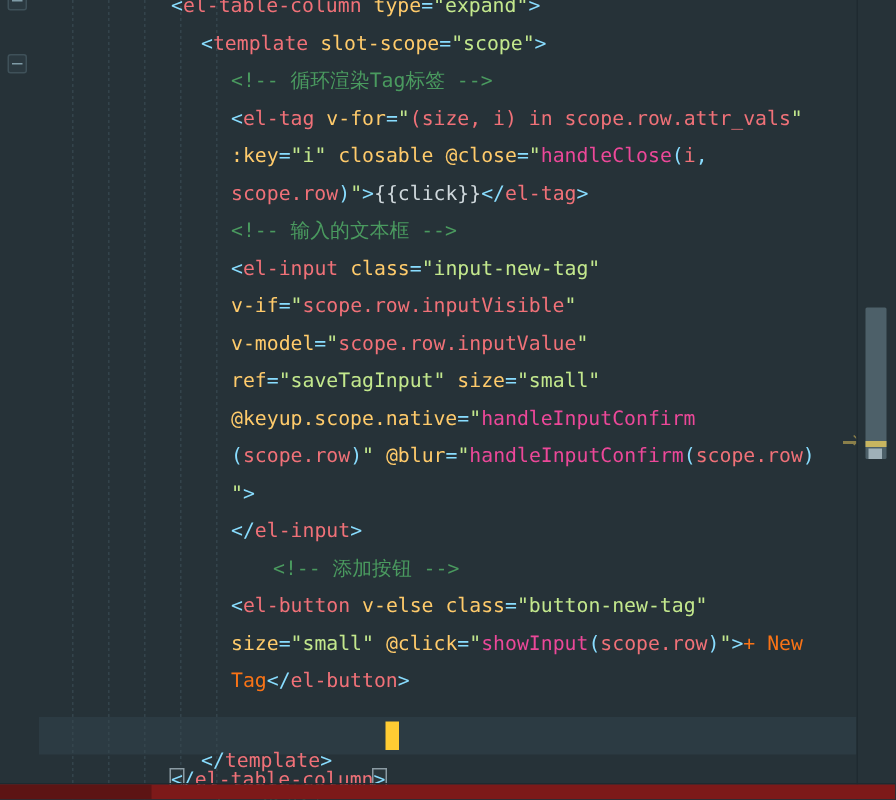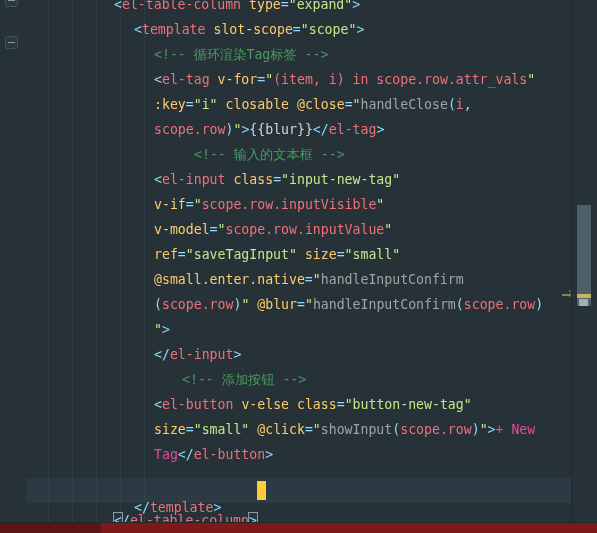--- a/index.html
+++ b/index.html
@@ -88,23 +88,23 @@
     letter-spacing: 0px;
     z-index: 2;
   }
 
   
   .t-punc   { color: #89ddff; }  
   .t-tag    { color: #f07178; }  
   .t-attr   { color: #ffcb6b; }  
   .t-str    { color: #c3e88d; }  
   .t-expr   { color: #f07178; }  
-  .t-fn     { color: #a3a3a3; }  
+  .t-fn     { color: #ec4899; }  
   .t-comment{ color: #4a9a5f; }  
-  .t-plain  { color: #ec4899; }  
+  .t-plain  { color: #f97316; }  
   .t-mus    { color: #cfd8dc; }  
 
   
   .bmatch {
     outline: 1px solid #8b9ba3;
     outline-offset: 0px;
     background: rgba(255,255,255,0.02);
   }
 
   
@@ -240,29 +240,29 @@
     <div class="iguide" style="left:22px"></div>
     <div class="iguide" style="left:46px"></div>
     <div class="iguide" style="left:70px"></div>
     <div class="iguide" style="left:94px"></div>
     <div class="iguide" style="left:118px"></div>
 
     <div id="lines-host">
         <div class="line" style="top: -8px; left: 88px;"><span class="t-punc">&lt;</span><span class="t-tag">el-table-column</span><span class="t-plain"> </span><span class="t-attr">type</span><span class="t-punc">=</span><span class="t-str">"expand"</span><span class="t-punc">&gt;</span></div>
         <div class="line" style="top: 17px; left: 108px;"><span class="t-punc">&lt;</span><span class="t-tag">template</span><span class="t-plain"> </span><span class="t-attr">slot-scope</span><span class="t-punc">=</span><span class="t-str">"scope"</span><span class="t-punc">&gt;</span></div>
         <div class="line" style="top: 42px; left: 128px; text-align: right;"><span class="t-comment">&lt;!-- 循环渲染Tag标签 --&gt;</span></div>
-        <div class="line" style="top: 67px; left: 128px;"><span class="t-punc">&lt;</span><span class="t-tag">el-tag</span><span class="t-plain"> </span><span class="t-attr">v-for</span><span class="t-punc">=</span><span class="t-str">"</span><span class="t-expr">(item, i) in scope.row.attr_vals</span><span class="t-str">"</span></div>
+        <div class="line" style="top: 67px; left: 128px;"><span class="t-punc">&lt;</span><span class="t-tag">el-tag</span><span class="t-plain"> </span><span class="t-attr">v-for</span><span class="t-punc">=</span><span class="t-str">"</span><span class="t-expr">(size, i) in scope.row.attr_vals</span><span class="t-str">"</span></div>
         <div class="line" style="top: 92px; left: 128px;"><span class="t-attr">:key</span><span class="t-punc">=</span><span class="t-str">"i"</span><span class="t-plain"> </span><span class="t-attr">closable</span><span class="t-plain"> </span><span class="t-attr">@close</span><span class="t-punc">=</span><span class="t-str">"</span><span class="t-fn">handleClose</span><span class="t-punc">(</span><span class="t-expr">i</span><span class="t-punc">,</span></div>
-        <div class="line" style="top: 117px; left: 128px;"><span class="t-expr">scope.row</span><span class="t-punc">)</span><span class="t-str">"</span><span class="t-punc">&gt;</span><span class="t-mus">{{blur}}</span><span class="t-punc">&lt;/</span><span class="t-tag">el-tag</span><span class="t-punc">&gt;</span></div>
-        <div class="line" style="top: 142px; left: 128px; margin-left: 40px;"><span class="t-comment">&lt;!-- 输入的文本框 --&gt;</span></div>
+        <div class="line" style="top: 117px; left: 128px;"><span class="t-expr">scope.row</span><span class="t-punc">)</span><span class="t-str">"</span><span class="t-punc">&gt;</span><span class="t-mus">{{click}}</span><span class="t-punc">&lt;/</span><span class="t-tag">el-tag</span><span class="t-punc">&gt;</span></div>
+        <div class="line" style="top: 142px; left: 128px;"><span class="t-comment">&lt;!-- 输入的文本框 --&gt;</span></div>
         <div class="line" style="top: 167px; left: 128px;"><span class="t-punc">&lt;</span><span class="t-tag">el-input</span><span class="t-plain"> </span><span class="t-attr">class</span><span class="t-punc">=</span><span class="t-str">"input-new-tag"</span></div>
         <div class="line" style="top: 192px; left: 128px;"><span class="t-attr">v-if</span><span class="t-punc">=</span><span class="t-str">"</span><span class="t-expr">scope.row.inputVisible</span><span class="t-str">"</span></div>
         <div class="line" style="top: 217px; left: 128px;"><span class="t-attr">v-model</span><span class="t-punc">=</span><span class="t-str">"</span><span class="t-expr">scope.row.inputValue</span><span class="t-str">"</span></div>
         <div class="line" style="top: 242px; left: 128px;"><span class="t-attr">ref</span><span class="t-punc">=</span><span class="t-str">"saveTagInput"</span><span class="t-plain"> </span><span class="t-attr">size</span><span class="t-punc">=</span><span class="t-str">"small"</span></div>
-        <div class="line" style="top: 267px; left: 128px;"><span class="t-attr">@small.enter.native</span><span class="t-punc">=</span><span class="t-str">"</span><span class="t-fn">handleInputConfirm</span></div>
+        <div class="line" style="top: 267px; left: 128px;"><span class="t-attr">@keyup.scope.native</span><span class="t-punc">=</span><span class="t-str">"</span><span class="t-fn">handleInputConfirm</span></div>
         <div class="line" style="top: 292px; left: 128px;"><span class="t-punc">(</span><span class="t-expr">scope.row</span><span class="t-punc">)</span><span class="t-str">"</span><span class="t-plain"> </span><span class="t-attr">@blur</span><span class="t-punc">=</span><span class="t-str">"</span><span class="t-fn">handleInputConfirm</span><span class="t-punc">(</span><span class="t-expr">scope.row</span><span class="t-punc">)</span></div>
         <div class="line" style="top: 317px; left: 128px;"><span class="t-str">"</span><span class="t-punc">&gt;</span></div>
         <div class="line" style="top: 342px; left: 128px;"><span class="t-punc">&lt;/</span><span class="t-tag">el-input</span><span class="t-punc">&gt;</span></div>
         <div class="line" style="top: 367px; left: 128px; margin-left: 28px;"><span class="t-comment">&lt;!-- 添加按钮 --&gt;</span></div>
         <div class="line" style="top: 392px; left: 128px;"><span class="t-punc">&lt;</span><span class="t-tag">el-button</span><span class="t-plain"> </span><span class="t-attr">v-else</span><span class="t-plain"> </span><span class="t-attr">class</span><span class="t-punc">=</span><span class="t-str">"button-new-tag"</span></div>
         <div class="line" style="top: 417px; left: 128px;"><span class="t-attr">size</span><span class="t-punc">=</span><span class="t-str">"small"</span><span class="t-plain"> </span><span class="t-attr">@click</span><span class="t-punc">=</span><span class="t-str">"</span><span class="t-fn">showInput</span><span class="t-punc">(</span><span class="t-expr">scope.row</span><span class="t-punc">)</span><span class="t-str">"</span><span class="t-punc">&gt;</span><span class="t-plain">+ New</span></div>
         <div class="line" style="top: 442px; left: 128px;"><span class="t-plain">Tag</span><span class="t-punc">&lt;/</span><span class="t-tag">el-button</span><span class="t-punc">&gt;</span></div>
         <div class="line" style="top: 467px; left: 108px; margin-top: 28px;"><span class="t-punc">&lt;/</span><span class="t-tag">template</span><span class="t-punc">&gt;</span></div>
         <div class="line" style="top: 508px; left: 88px;"><span class="t-punc bmatch">&lt;</span><span class="t-punc">/</span><span class="t-tag">el-table-column</span><span class="t-punc bmatch">&gt;</span></div>
         <div class="line" style="top: 517px; left: 108px;"><span class="t-comment">&lt;!-- 索引列 --&gt;</span></div>

